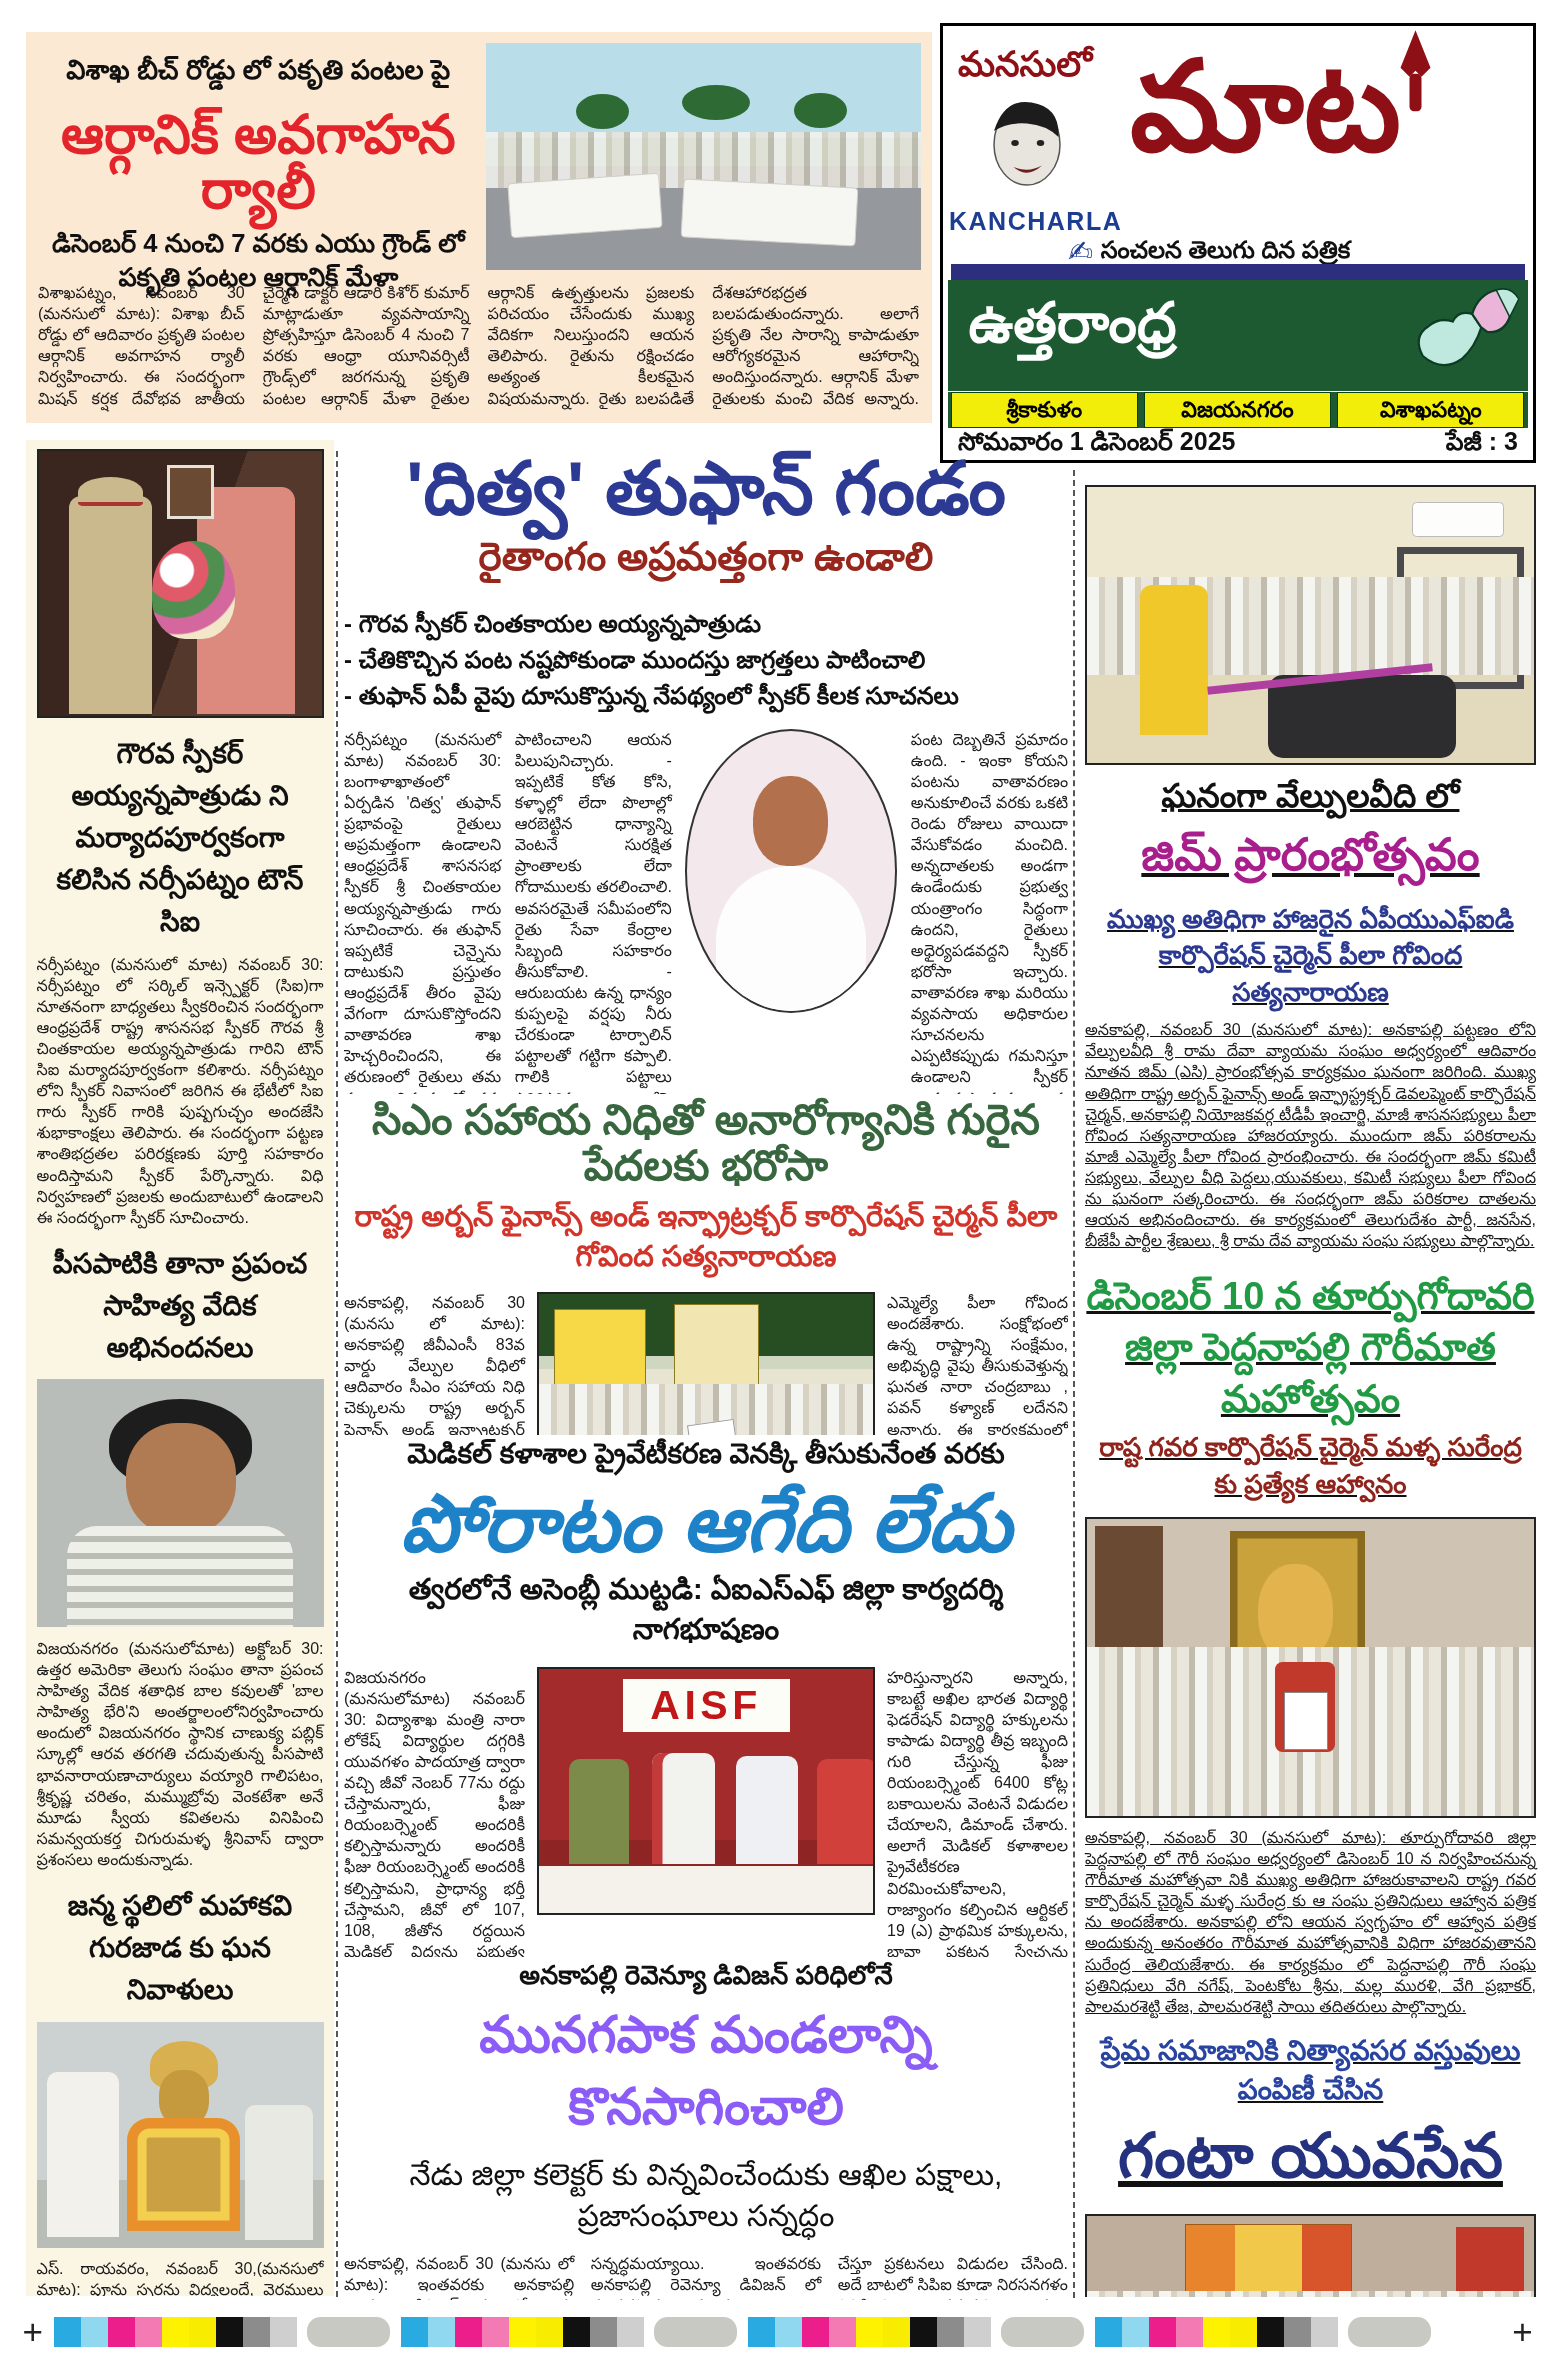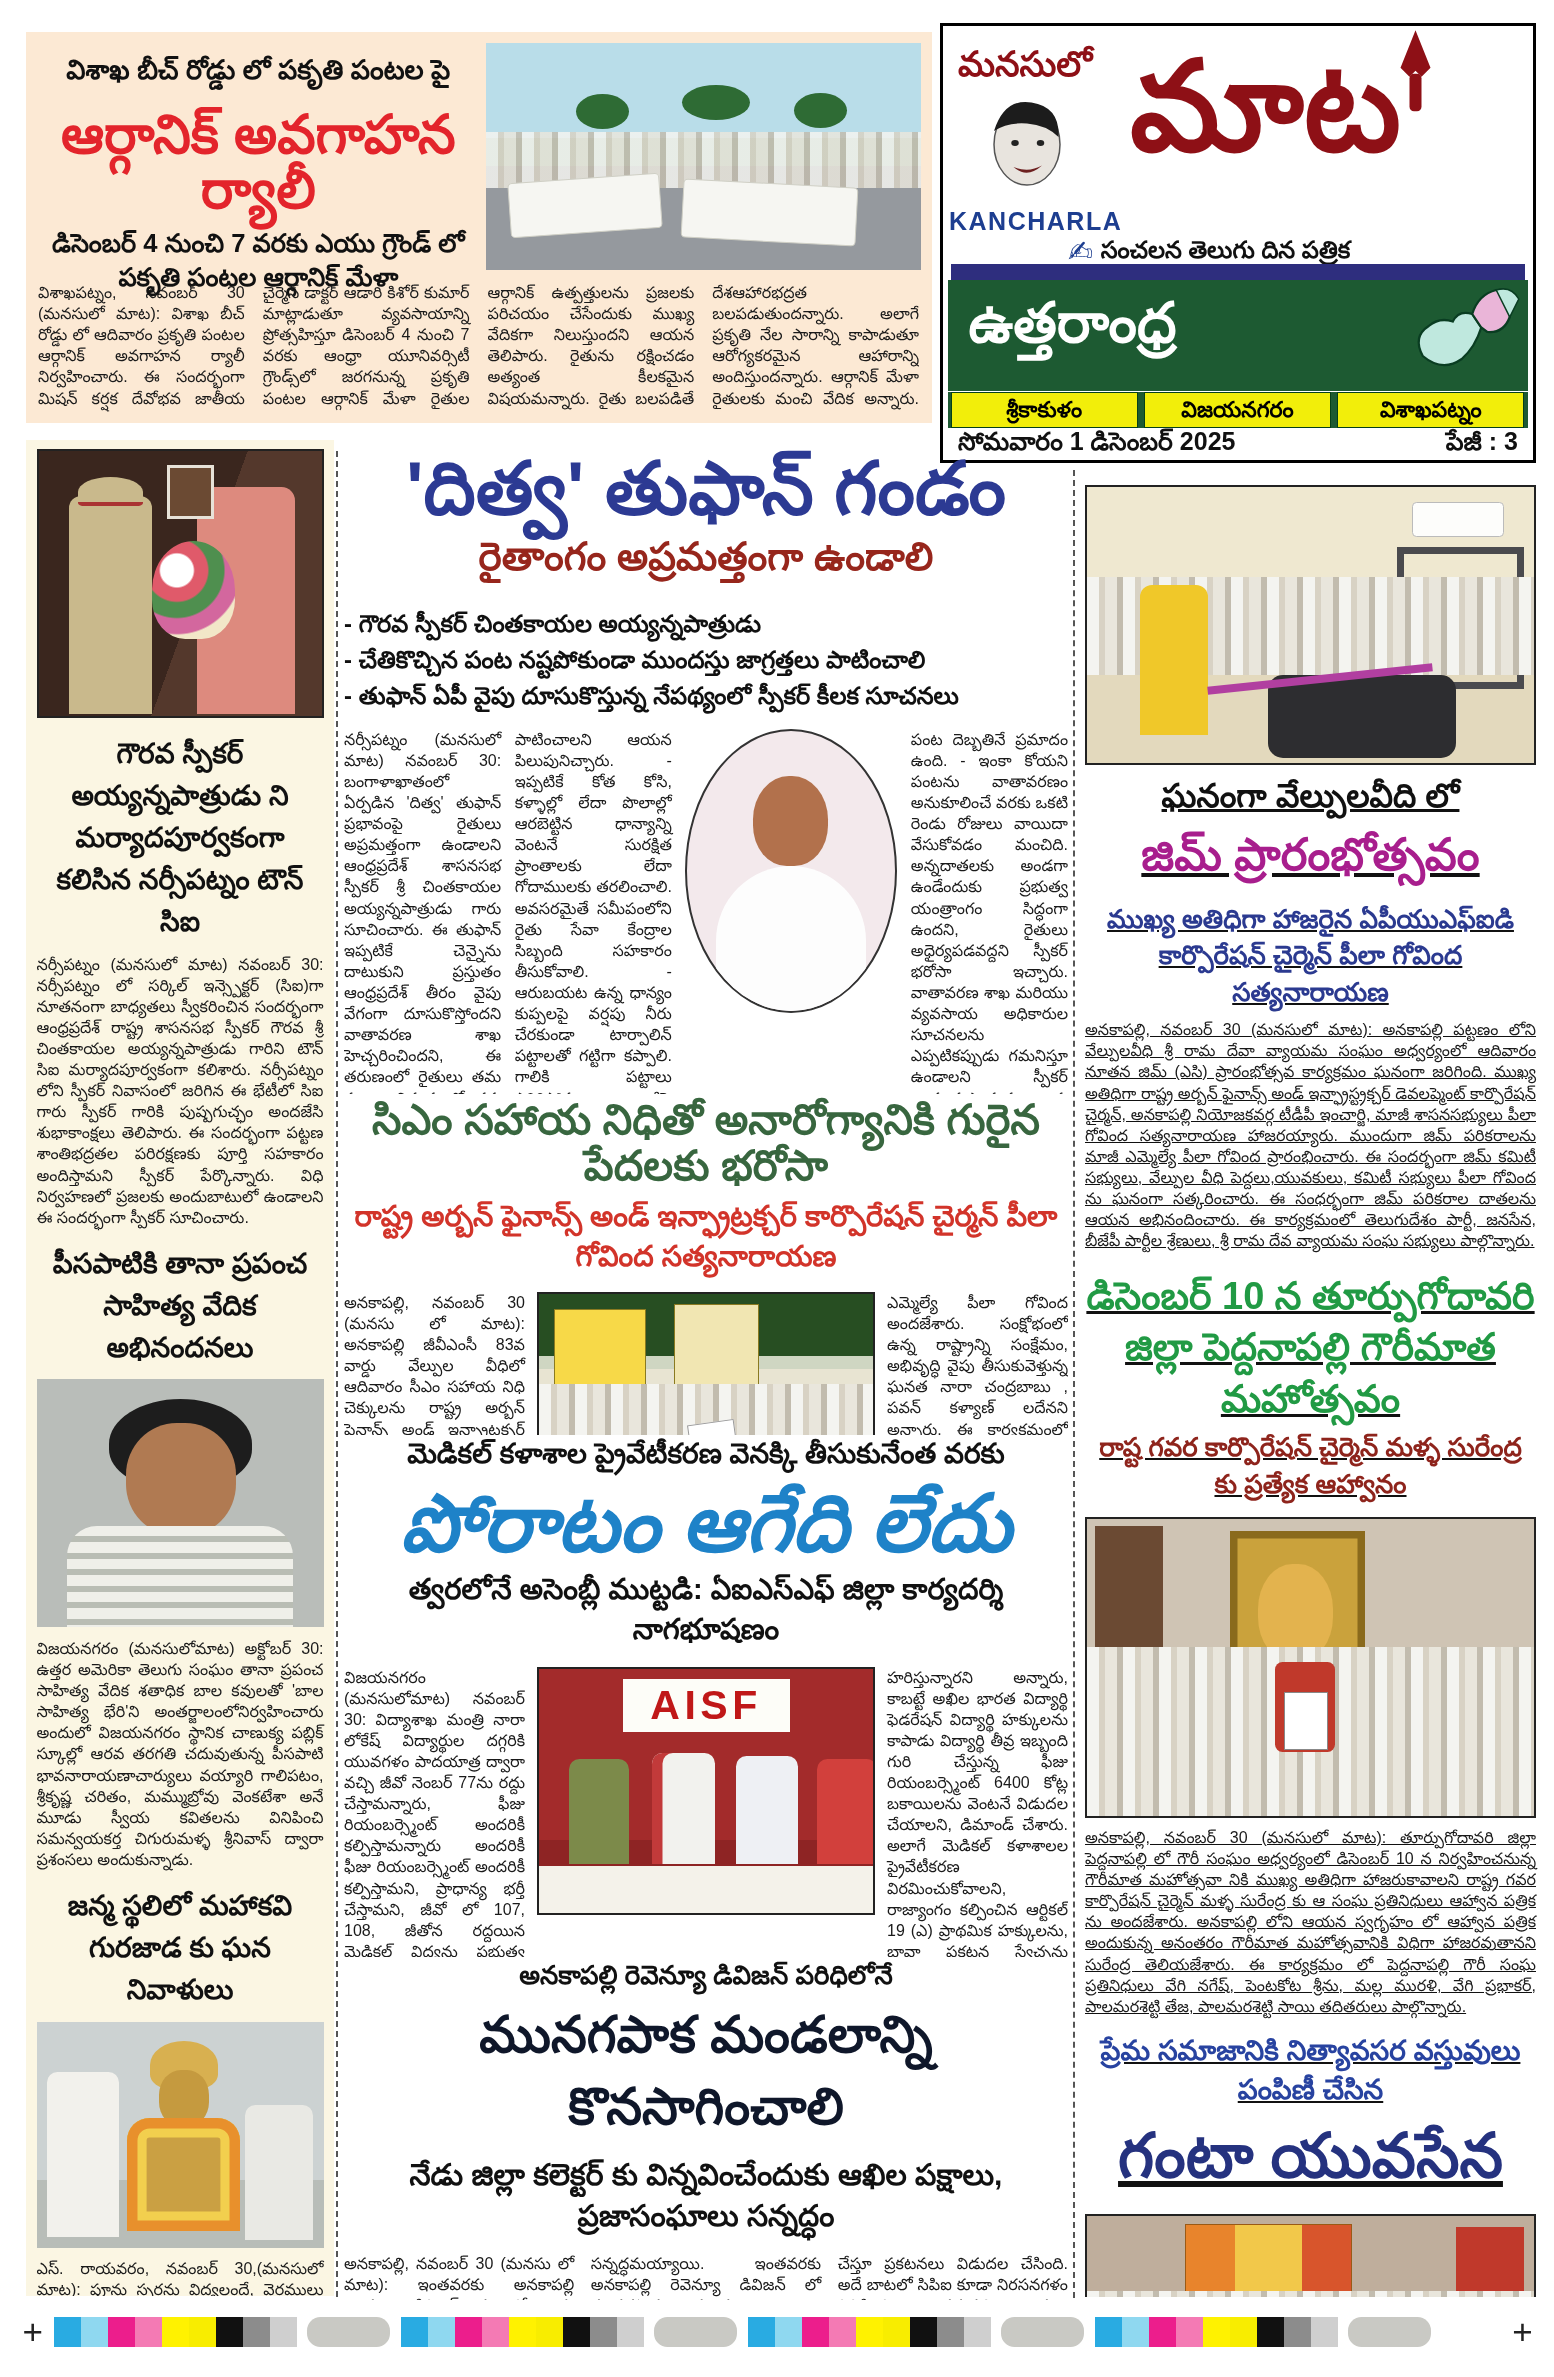--- a/index.html
+++ b/index.html
@@ -54,22 +54,22 @@
   .cm-side{width:181px;flex:none;}
   .cm-mid{flex:1;}
   .sec-aisf{left:344px;top:1438px;width:724px;height:519px;overflow:hidden;}
   .ai-kicker{font-size:28px;font-weight:bold;text-align:center;}
   .ai-h1{font-size:80px;font-weight:bold;color:#1e82c8;text-align:center;line-height:1.05;margin-top:4.5px;font-style:italic;}
   .ai-h2{font-size:29px;font-weight:bold;text-align:center;margin-top:7.5px;}
   .ai-row{display:flex;gap:12px;margin-top:13.5px;}
   .ai-side{width:181px;flex:none;}
   .sec-muna{left:344px;top:1960px;width:724px;height:340px;overflow:hidden;}
   .mu-kicker{font-size:26px;font-weight:bold;text-align:center;}
-  .mu-h1{font-size:51px;font-weight:bold;color:#0f172a;text-align:center;margin-top:7.5px;}
-  .mu-h2{font-size:30px;font-weight:bold;text-align:center;margin-top:9px;}
+  .mu-h1{font-size:51px;font-weight:bold;color:#8b5cf6;text-align:center;margin-top:7.5px;}
+  .mu-h2{font-size:30px;font-weight:normal;text-align:center;margin-top:9px;}
   .mu-cols{display:flex;gap:16.5px;margin-top:13.5px;}
   .mu-col{flex:1;}
   
   .col-right{left:1082px;top:468px;width:457px;height:1829px;overflow:hidden;padding:17px 3px;box-sizing:border-box;text-decoration:underline;}
   .gym-h-black{font-size:33px;font-weight:bold;text-align:center;margin-top:12px;}
   .gym-h-mag{font-size:45px;font-weight:bold;color:#a81e8d;text-align:center;margin-top:6px;}
   .gym-sub{font-size:26px;font-weight:bold;color:#2b3a90;text-align:center;line-height:1.4;margin-top:9px;}
   .gw-h1{font-size:38px;font-weight:bold;color:#219a44;text-align:center;line-height:1.35;margin-top:19.6px;}
   .gw-h2{font-size:26px;font-weight:bold;color:#8e241c;text-align:center;margin-top:7.5px;}
   .ga-kicker{font-size:28px;font-weight:bold;color:#2843a0;text-align:center;margin-top:18px;}

